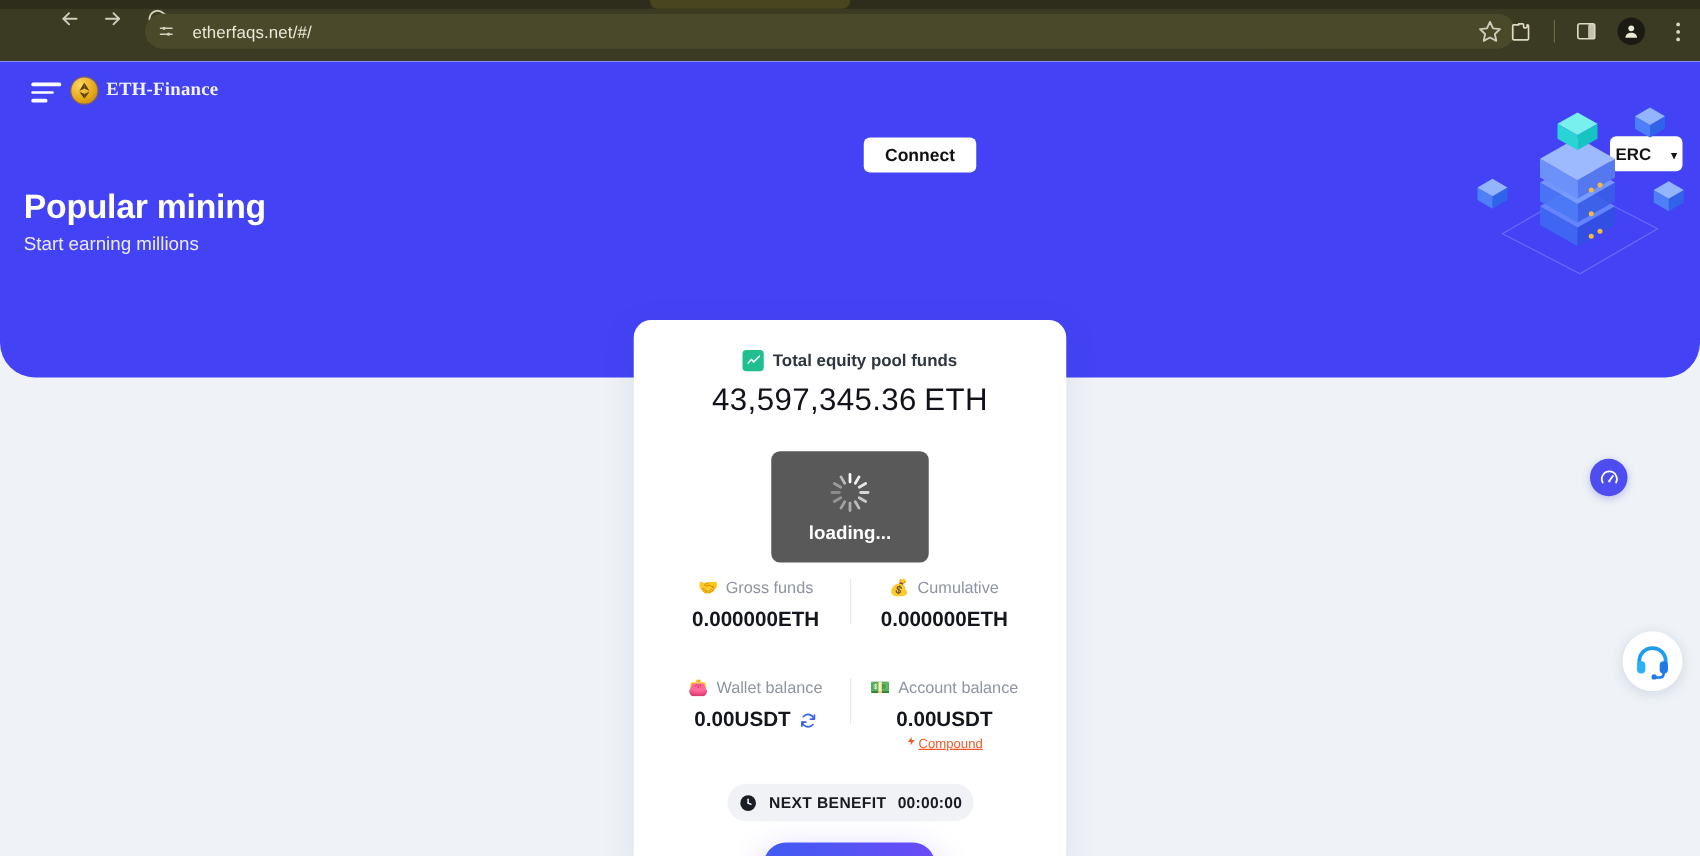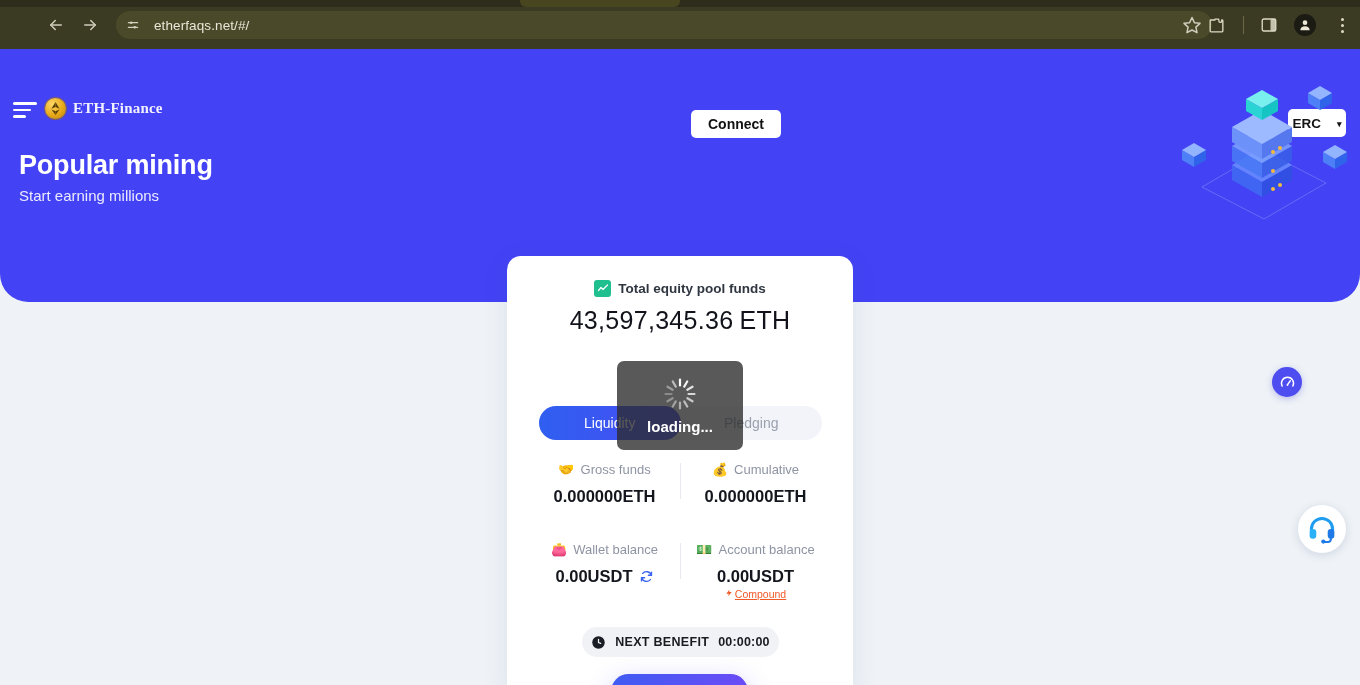--- a/index.html
+++ b/index.html
@@ -8,21 +8,21 @@
     overflow: hidden;
     font-family: "Liberation Sans", sans-serif;
     background: #ffffff;
   }
 
   
   #browser-chrome {
     position: absolute; left: 0; top: 0;
     width: 1360px; height: 49px;
     background: #3b3a22;
-    display: flex; align-items: center; padding-left: 33px;
+    display: flex;  padding-left: 33px;
   }
   #chrome-tabstrip-shadow {
     position: absolute; left: 0; top: 0; width: 1360px; height: 7px;
     background: #2e2d1b;
   }
   #chrome-tabstrip-hint {
     position: absolute; left: 520px; top: 0; width: 160px; height: 7px;
     background: #47461f; border-radius: 0 0 6px 6px;
   }
   .nav-btn {
@@ -101,21 +101,21 @@
   #hero {
     position: absolute; left: 0; top: 0;
     width: 1360px; height: 253px;
     background: #4343f5;
     border-radius: 0 0 28px 28px;
     overflow: hidden;
   }
 
   
   #app-bar {
-    position: absolute; left: 0; top: 0; width: 1121px; height: 52px; margin-top: 36px;
+    position: absolute; left: 12px; top: 0; width: 1121px; height: 52px;
   }
   #hamburger {
     position: absolute; left: 13px; top: 15px;
     width: 24px; height: 20px;
     display: flex; flex-direction: column; justify-content: center; gap: 4px;
   }
   #hamburger span { display: block; height: 2.6px; background: #ffffff; border-radius: 2px; }
   #hamburger span:nth-child(1) { width: 24px; }
   #hamburger span:nth-child(2) { width: 18px; }
   #hamburger span:nth-child(3) { width: 13px; }
@@ -455,24 +455,20 @@
             <polyline points="3 15 8 9 12 13 21 4"></polyline>
           </svg>
       </span>
       <span>Total equity pool funds</span>
     </div>
 
     <div id="pool-funds-amount">
       <span>43,597,345.36</span><span class="unit">ETH</span>
     </div>
 
-    <div id="mode-toggle">
-      <div class="seg active">Liquidity</div>
-      <div class="seg inactive">Pledging</div>
-    </div>
 
     <div class="stat-row" id="stat-row-1">
       <div class="stat-cell">
         <div class="stat-label">
           <span class="stat-emoji">🤝</span>
           <span>Gross funds</span>
         </div>
         <div class="stat-value">
           <span>0.000000ETH</span>
         </div>

